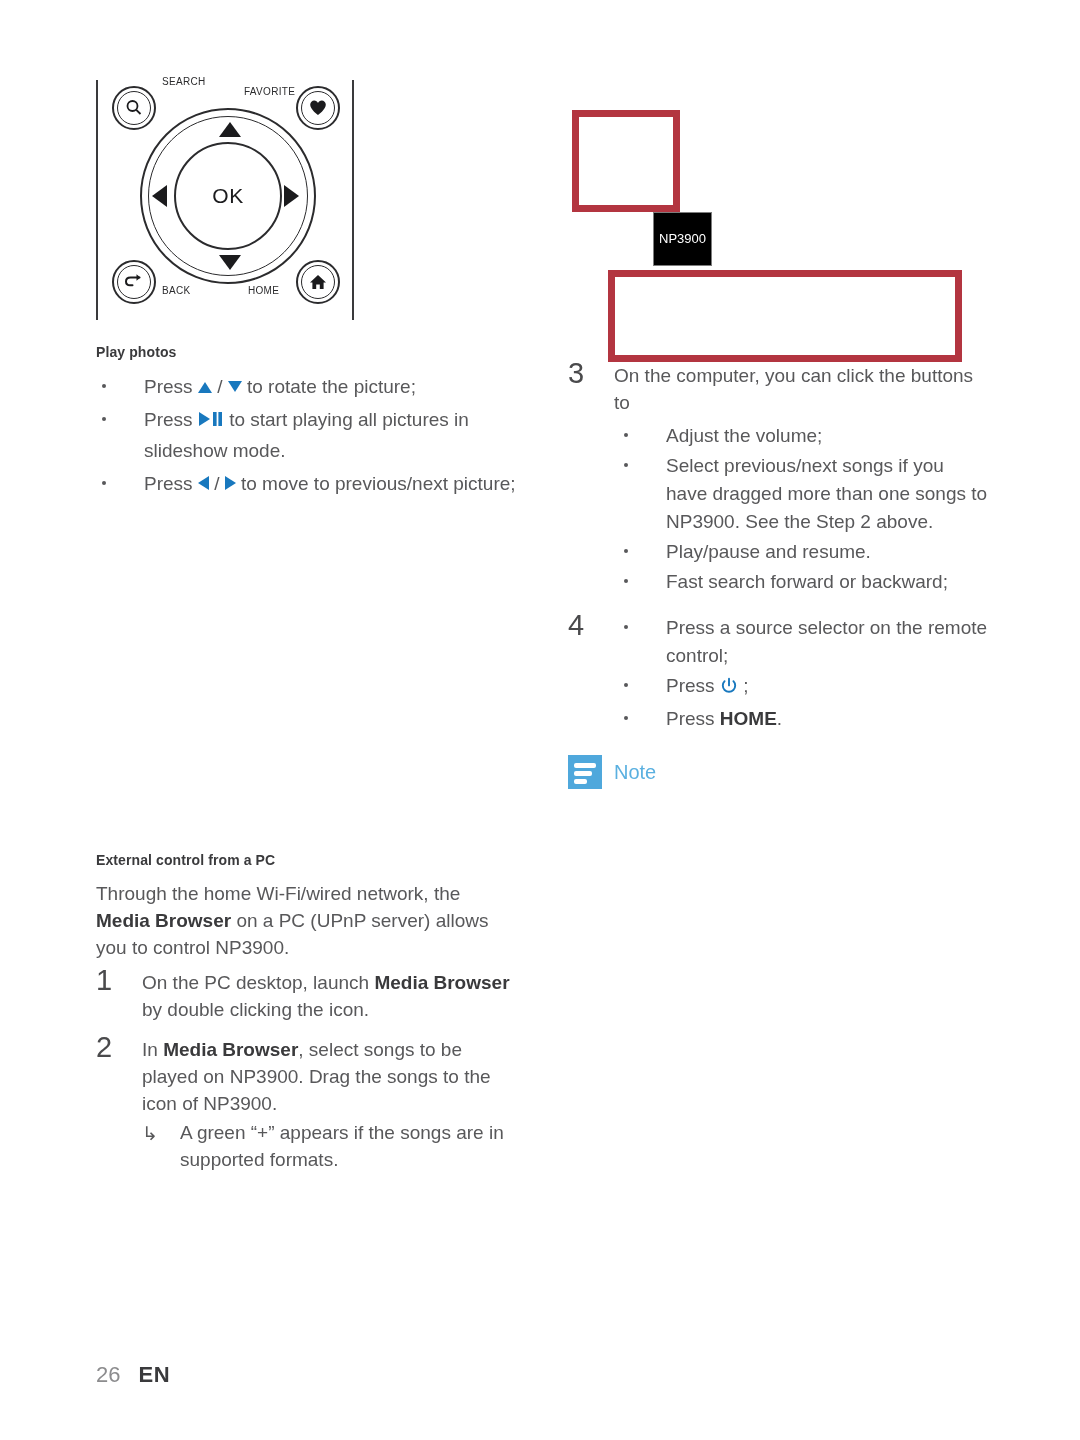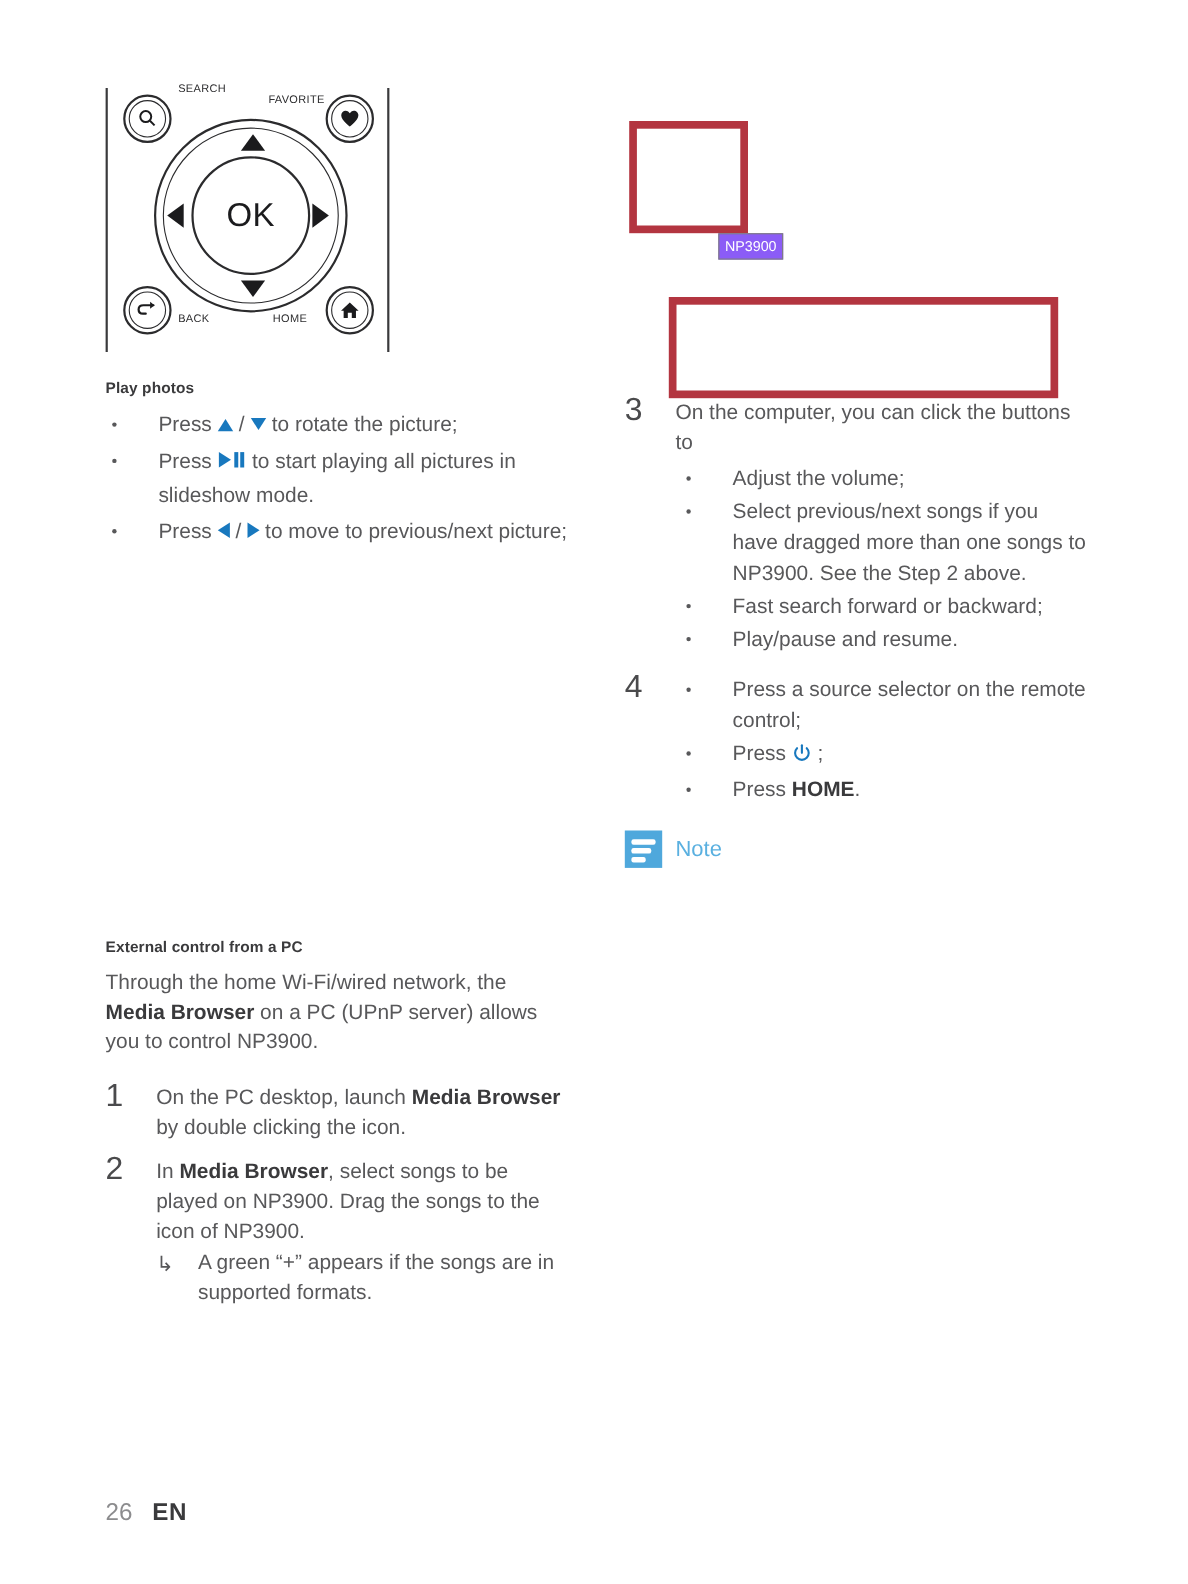--- a/index.html
+++ b/index.html
@@ -23,21 +23,21 @@
   }
   .ring-mid {
     position: absolute; left: 52px; top: 44px; width: 160px; height: 160px;
     border: 1.5px solid #2b2b2d; border-radius: 50%;
   }
   .ring-inner {
     position: absolute; left: 78px; top: 70px; width: 108px; height: 108px;
     border: 2px solid #2b2b2d; border-radius: 50%;
     display: flex; align-items: center; justify-content: center;
   }
-  .ok-text { font-size: 30px; color: #1b1b1d; letter-spacing: .5px; font-family: "Liberation Sans", sans-serif; }
+  .ok-text { font-size: 21px; color: #1b1b1d; letter-spacing: .5px; font-family: "Liberation Sans", sans-serif; }
 
   .nav-tri { position: absolute; width: 0; height: 0; }
   .tri-up   { left: 123px; top: 50px;  border-left: 11px solid transparent; border-right: 11px solid transparent; border-bottom: 15px solid #1b1b1d; }
   .tri-down { left: 123px; top: 183px; border-left: 11px solid transparent; border-right: 11px solid transparent; border-top: 15px solid #1b1b1d; }
   .tri-left { left: 56px;  top: 113px; border-top: 11px solid transparent; border-bottom: 11px solid transparent; border-right: 15px solid #1b1b1d; }
   .tri-right{ left: 188px; top: 113px; border-top: 11px solid transparent; border-bottom: 11px solid transparent; border-left: 15px solid #1b1b1d; }
 
   .rbtn {
     position: absolute; width: 44px; height: 44px; border-radius: 50%;
     border: 2.5px solid #2b2b2d;
@@ -63,21 +63,21 @@
   
   .col-left  { position: absolute; left: 96px;  top: 344px; width: 420px; }
   .col-right { position: absolute; left: 568px; top: 100px; width: 420px; }
 
   h2.section {
     font-size: 14px; font-weight: bold; color: #3a3a3c;
     margin: 0 0 12px 0; letter-spacing: .1px;
     font-family: "Liberation Sans", sans-serif;
   }
 
-  p.body { font-size: 19px; line-height: 27px; color: #58585a; margin: 0 0 24px 0; }
+  p.body { font-size: 19px; line-height: 27px; color: #58585a; margin: 0 0 8px 0; }
 
   ul.bullets { list-style: none; margin: 0; padding: 0; }
   ul.bullets > li {
     position: relative; font-size: 19px; line-height: 30px;
     color: #58585a; padding-left: 48px; margin-bottom: 3px;
   }
   ul.bullets > li > .dot {
     position: absolute; left: 6px; top: 12px;
     width: 4px; height: 4px; border-radius: 50%; background: #58585a;
   }
@@ -120,23 +120,23 @@
 
   
   .redfig { position: relative; width: 420px; height: 262px; }
   .red-box {
     position: absolute; border: 7px solid #b33540; background: #ffffff;
   }
   .red-box-small { left: 4px; top: 10px; width: 108px; height: 102px; }
   .red-box-wide  { left: 40px; top: 170px; width: 354px; height: 92px; }
   .np-tag {
     position: absolute; left: 85px; top: 112px;
-    background: #8b5cf6; border: 1px solid #7d7d7d;
+    background: #000000; border: 1px solid #7d7d7d;
     color: #ffffff; font-size: 13px; line-height: 18px;
-    padding: 2px 5px; font-family: "Liberation Sans", sans-serif;
+    padding: 17px 5px; font-family: "Liberation Sans", sans-serif;
     white-space: nowrap;
   }
 
   
   .note-wrap { margin-top: 22px; width: 420px; }
   .note-head { display: flex; align-items: center; height: 34px; }
   .note-icon { width: 34px; height: 34px; background: #4fa8dc; position: relative; flex: 0 0 34px; }
   .note-bar { position: absolute; background: #ffffff; border-radius: 2px; height: 5px; left: 6px; }
   .note-bar-1 { top: 8px;  width: 22px; }
   .note-bar-2 { top: 16px; width: 18px; }
@@ -260,24 +260,24 @@
         <span class="num">3</span>
         <span class="txt">On the computer, you can click the buttons to</span>
         <ul class="sub-bullets">
           <li>
             <span class="dot"></span><span>Adjust the volume;</span>
           </li>
           <li>
             <span class="dot"></span><span>Select previous/next songs if you have dragged more than one songs to NP3900. See the Step 2 above.</span>
           </li>
           <li>
+            <span class="dot"></span><span>Play/pause and resume.</span>
+          </li>
+          <li>
             <span class="dot"></span><span>Fast search forward or backward;</span>
-          </li>
-          <li>
-            <span class="dot"></span><span>Play/pause and resume.</span>
           </li>
         </ul>
       </li>
 
       <li style="margin-top:18px">
         <span class="num">4</span>
         <ul class="sub-bullets">
           <li>
             <span class="dot"></span><span>Press a source selector on the remote control;</span>
           </li>

